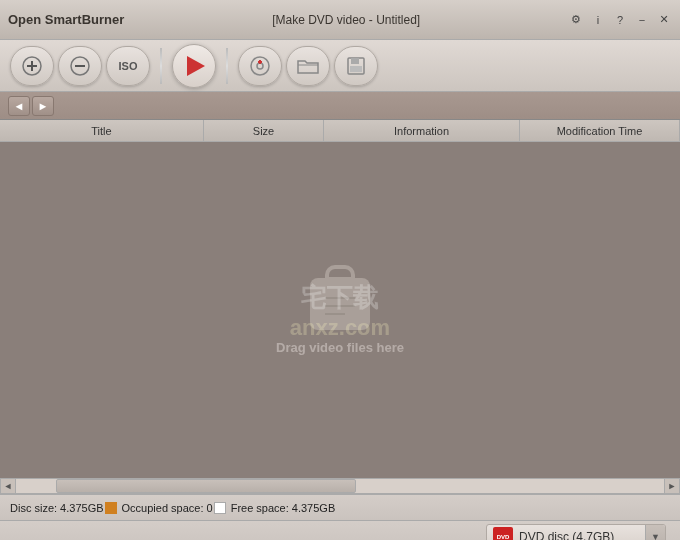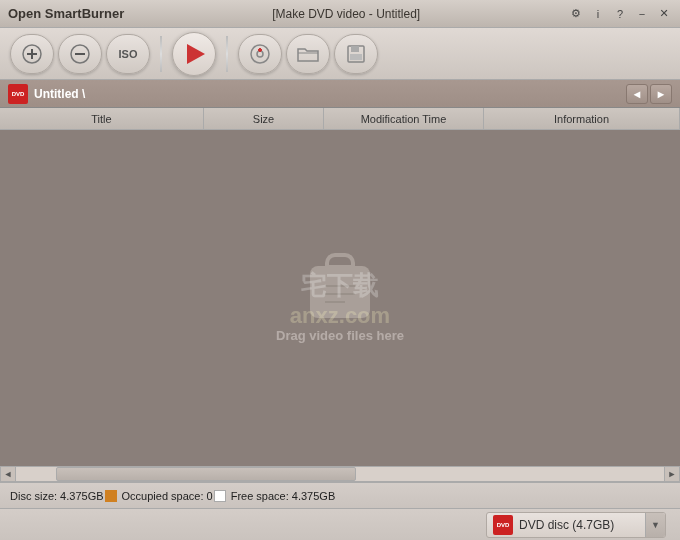--- a/index.html
+++ b/index.html
@@ -9,21 +9,21 @@
       background: #c8bfb8;
       font-family: 'Segoe UI', Tahoma, Arial, sans-serif;
       font-size: 12px;
       color: #222;
       overflow: hidden;
     }
 
     
     .title-bar {
       background: linear-gradient(to bottom, #d6cfc9, #bdb5ae);
-      height: 28px;
+      height: 40px;
       display: flex;
       align-items: center;
       justify-content: space-between;
       padding: 3px 8px;
       border-bottom: 1px solid #aaa;
     }
     .title-bar-left {
       font-size: 13px;
       font-weight: bold;
       color: #3a3530;
@@ -431,44 +431,38 @@
         <rect x="2" y="2" width="16" height="16" rx="1" fill="none" stroke="#888" stroke-width="1.5"></rect>
         <rect x="5" y="2" width="8" height="6" fill="#aaa"></rect>
         <rect x="4" y="10" width="12" height="6" fill="#bbb"></rect>
       </svg>
     </div>
   </div>
 
   <div class="content-wrapper">
 
     <div class="path-bar">
-      <div class="path-left">
-        <div class="dvd-icon-small">
-          <span style="font-size:6px; font-weight:bold; color:white;">DVD</span>
-        </div>
-        <span class="path-text">Untitled \</span>
-      </div>
       <div class="path-arrows">
         <div class="path-arrow-btn">◄</div>
         <div class="path-arrow-btn">►</div>
       </div>
     </div>
 
     <div class="table-header">
       <div class="th-cell th-title">
         <span>Title</span>
       </div>
       <div class="th-cell th-size">
         <span>Size</span>
       </div>
+      <div class="th-cell th-info">
+        <span>Information</span>
+      </div>
       <div class="th-cell th-modtime">
         <span>Modification Time</span>
-      </div>
-      <div class="th-cell th-info">
-        <span>Information</span>
       </div>
     </div>
 
     <div class="file-area">
       <div class="content-area">
 
         <div style="position:absolute; top:50%; left:50%; transform:translate(-50%,-50%); text-align:center; opacity:0.25; pointer-events:none; z-index:2;">
           <div style="font-size:26px; font-weight:bold; color:#fff;">宅下载</div>
           <div style="font-size:22px; font-weight:bold; color:#fef9c3;">anxz.com</div>
         </div>

